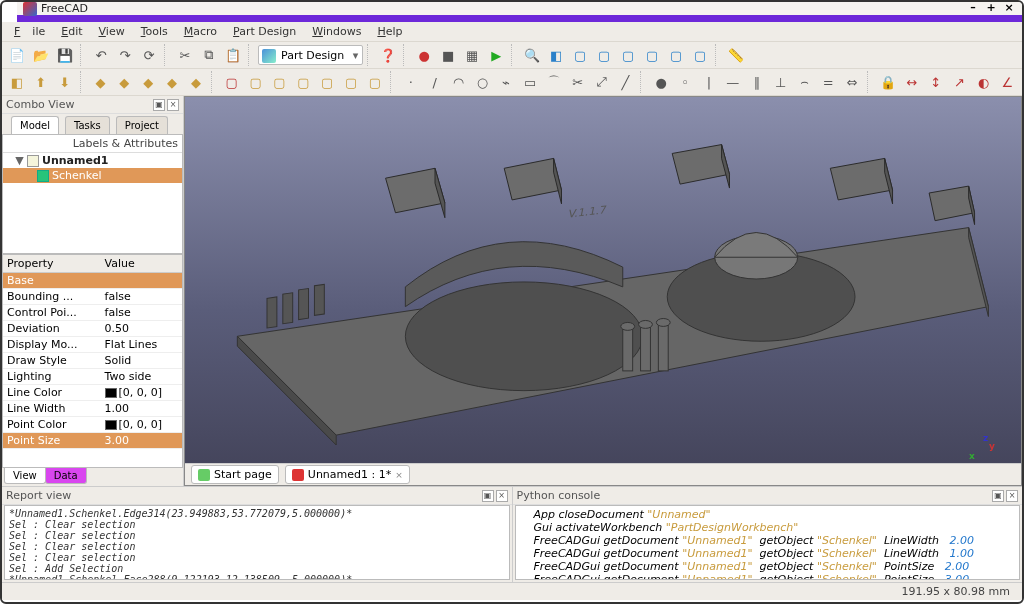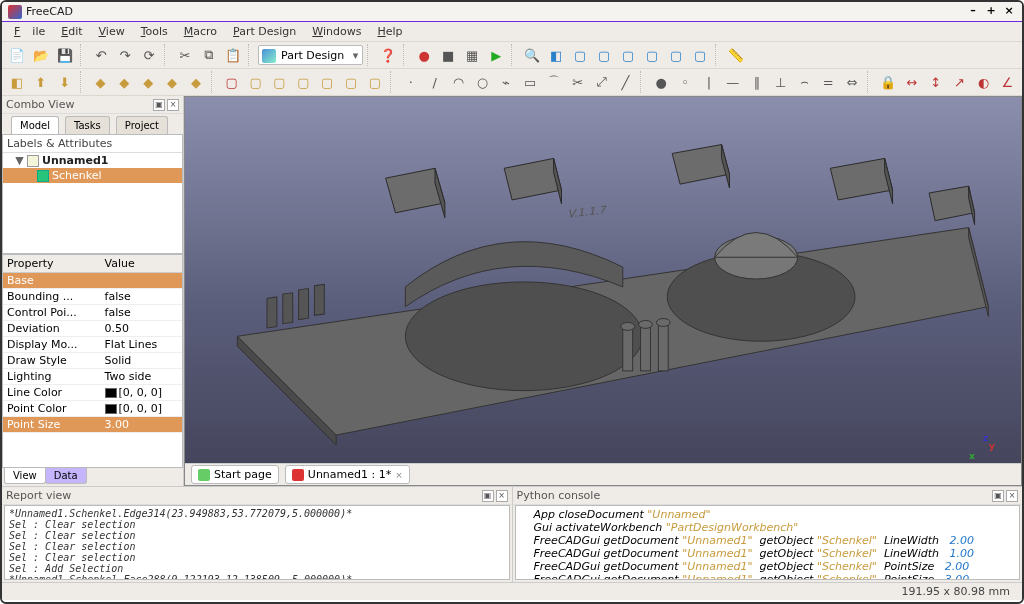--- a/index.html
+++ b/index.html
@@ -1,17 +1,17 @@
 <!DOCTYPE html>
 <html><head>
 <meta charset="utf-8">
 <style>
 * { margin:0; padding:0; box-sizing:border-box; font-family:"DejaVu Sans",Arial,sans-serif; font-size:11px; }
 body { background:#fff; width:1024px; height:604px; overflow:hidden; border:2px solid #333; border-radius:6px; position:relative; }
-.titlebar { height:20px; display:flex; align-items:center; padding:0 6px; background:#f5f3f0; border-bottom:1px solid #6d28d9; }
+.titlebar { height:20px; display:flex; align-items:center; padding:0 6px; background:#f5f3f0; border-bottom:7px solid #6d28d9;margin-left:15px; }
 .titlebar .logo { width:14px; height:14px; background:linear-gradient(135deg,#d33,#36c); margin-right:4px; border-radius:2px;}
 .titlebar .title { flex:1; font-size:11px; color:#222; }
 .win-btn { width:14px; height:14px; margin-left:4px; font-weight:bold; text-align:center; line-height:12px; cursor:pointer;}
 .menubar { height:20px; display:flex; align-items:center; padding:0 6px; gap:4px; background:#efece7; border-bottom:1px solid #dcd8d0;}
 .menubar span { padding:2px 6px; color:#333; cursor:pointer;}
 .menubar span u { text-decoration:underline; }
 .toolbar { display:flex; align-items:center; padding:2px 4px; gap:2px; background:#efece7; border-bottom:1px solid #dcd8d0; flex-wrap:nowrap; overflow:hidden;}
 .tbtn { width:22px; height:22px; border:1px solid transparent; border-radius:3px; display:flex; align-items:center; justify-content:center; cursor:pointer; color:#555; font-size:13px;}
 .tsep { width:6px; height:22px; border-left:1px dotted #bbb; margin:0 2px;}
 .wb-select { height:20px; border:1px solid #bbb; background:#fff; padding:0 18px 0 22px; position:relative; border-radius:2px; display:flex; align-items:center; font-size:11px; cursor:pointer;}
@@ -19,36 +19,36 @@
 .wb-select::after{content:"▾";position:absolute;right:4px;color:#666;}
 .main { display:flex; height:390px; background:#efece7;}
 .sidebar { width:182px; display:flex; flex-direction:column; border-right:1px solid #ccc; background:#efece7;}
 .panel-title { height:18px; font-size:10px; color:#555; padding:2px 4px; background:#efece7; display:flex; align-items:center; border-bottom:1px solid #ddd;}
 .panel-title .pbtns{margin-left:auto;display:flex;gap:2px;}
 .pbtn{width:12px;height:12px;border:1px solid #aaa;font-size:8px;line-height:10px;text-align:center;cursor:pointer;background:#fff;}
 .tabs { display:flex; height:20px; align-items:flex-end; padding-left:2px; background:#efece7;}
 .tab { padding:3px 8px; border:1px solid #bbb; border-bottom:none; background:#e5e0d8; font-size:10px; cursor:pointer; border-radius:3px 3px 0 0; margin-right:-1px;margin-left:7px;}
 .tab.active{background:#fff;position:relative;z-index:2;}
 .tree { background:#fff; border:1px solid #bbb; flex:0 0 120px; overflow:auto; font-size:10px;}
-.tree-hdr{padding:2px 4px;color:#444;border-bottom:1px solid #ddd;font-weight:normal;}
+.tree-hdr{padding:2px 4px;color:#444;border-bottom:1px solid #ddd;font-weight:normal;text-align:right;}
 .tree-item{padding:1px 4px;display:flex;align-items:center;gap:3px;color:#222;}
 .tree-item.sel{background:#e09858;color:#fff;}
 .tri{display:inline-block;width:9px;text-align:center;color:#666;}
 .ticon{width:12px;height:12px;display:inline-block;}
 .ticon.doc{background:#f5f5dc;border:1px solid #999;}
 .ticon.box{background:#27c47a;border:1px solid #1a8;}
 .props { background:#fff; border:1px solid #bbb; flex:1; overflow:auto; font-size:10px;}
 .props table{width:100%;border-collapse:collapse;}
 .props th{background:#efece7;text-align:left;padding:2px 4px;font-weight:normal;border-bottom:1px solid #ccc;}
 .props td{padding:1px 4px;border-bottom:1px solid #eee;}
 .props tr.sect td{background:#e09858;color:#fff;}
 .props tr.sel td{background:#e09858;color:#fff;}
 .swatch{display:inline-block;width:12px;height:10px;background:#000;vertical-align:middle;margin-right:2px;border:1px solid #666;}
 .bottom-tabs{display:flex;padding:0 2px;height:18px;align-items:flex-start;}
-.btab{padding:2px 8px;border:1px solid #bbb;border-top:none;background:#c4b5fd;font-size:10px;cursor:pointer;border-radius:0 0 3px 3px;margin-right:-1px;}
+.btab{padding:2px 8px;border:1px solid #bbb;border-top:none;background:#d946ef;font-size:10px;cursor:pointer;border-radius:0 0 3px 3px;margin-right:-1px;}
 .btab.active{background:#fff;}
 .viewport { flex:1; position:relative; background:linear-gradient(#8b8fad 0%, #5a5d7a 55%, #424258 100%); border:1px solid #888; overflow:hidden;}
 .model-placeholder{position:absolute;inset:12px 16px 40px 16px;}
 .model-placeholder svg{width:100%;height:100%;}
 .axis{position:absolute;right:20px;bottom:20px;width:32px;height:32px;}
 .axis .ax{position:absolute;font-size:9px;font-weight:bold;}
 .doc-tabs{position:absolute;left:0;bottom:0;height:22px;display:flex;align-items:center;gap:6px;padding:0 6px;background:#efece7;border-top:1px solid #ccc;width:100%;}
 .doc-tab{display:flex;align-items:center;gap:4px;padding:2px 6px;border:1px solid #bbb;background:#fff;border-radius:3px;font-size:10px;cursor:pointer;}
 .doc-tab .x{color:#888;font-size:9px;}
 .doc-tab .dicon{width:12px;height:12px;display:inline-block;border-radius:2px;}
@@ -224,20 +224,24 @@
               <td>Draw Style</td>
               <td>Solid</td>
             </tr>
         <tr>
               <td>Lighting</td>
               <td>Two side</td>
             </tr>
         <tr>
               <td>Line Color</td>
               <td><span class="swatch"></span><span>[0, 0, 0]</span></td>
+            </tr>
+        <tr>
+              <td>Line Width</td>
+              <td>1.00</td>
             </tr>
         <tr>
               <td>Point Color</td>
               <td><span class="swatch"></span><span>[0, 0, 0]</span></td>
             </tr>
         <tr class="sel">
               <td>Point Size</td>
               <td>3.00</td>
             </tr>
       </tbody>

